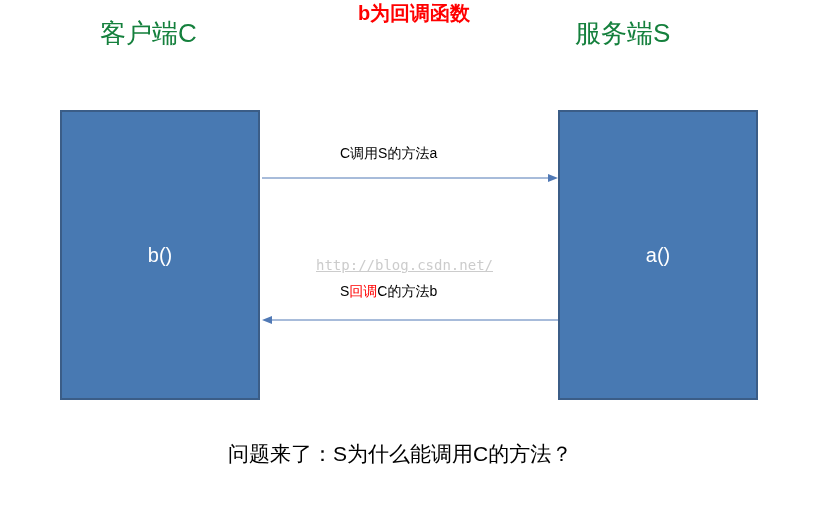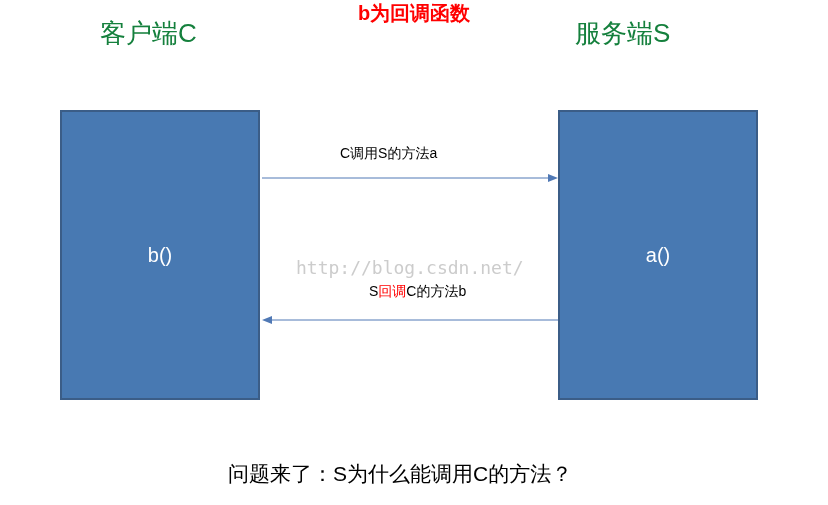--- a/index.html
+++ b/index.html
@@ -52,41 +52,41 @@
       font-size: 14px;
       color: #000;
     }
     .label-forward {
       top: 145px;
       left: 340px;
     }
     .label-callback {
       top: 283px;
       left: 340px;
-      margin-left: 29px;
     }
     .label-note {
       top: 343px;
       left: 350px;
       color: #ff0000;
       font-size: 20px;
       font-weight: bold;
       text-align: center;
     }
     .watermark {
       position: absolute;
       top: 257px;
-      left: 296px;
-      font-size: 18px;
+      left: 316px;
+      font-size: 14px;
       color: #ccc;
       font-family: monospace;
+      text-decoration: underline;
     }
     .question {
       position: absolute;
-      top: 460px;
+      top: 440px;
       left: 228px;
       font-size: 21px;
       color: #000;
     }
     .red-part {
       color: #ff0000;
     }
     svg.arrow {
       position: absolute;
     }

